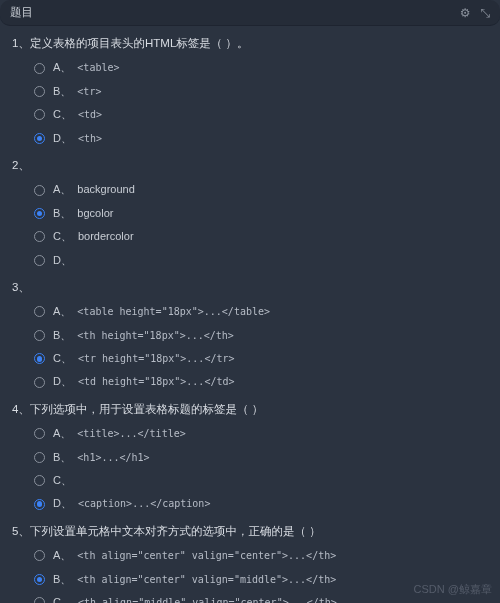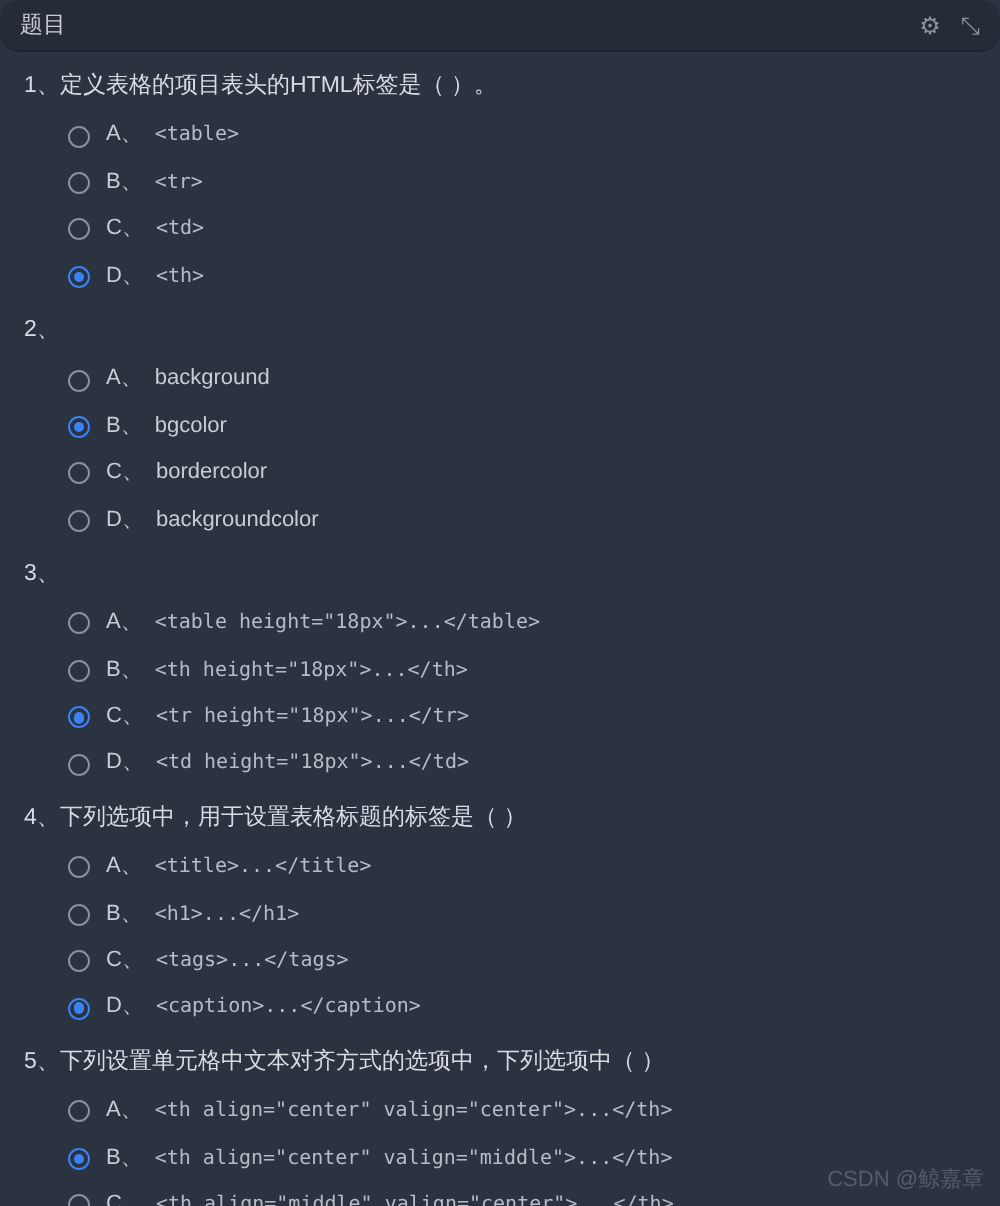--- a/index.html
+++ b/index.html
@@ -139,21 +139,20 @@
           <span class="radio"></span>
           <span class="opt-label">
             <span class="opt-letter">C、</span>
             <span class="opt-text">bordercolor</span>
           </span>
         </div>
         <div class="option">
           <span class="radio"></span>
           <span class="opt-label">
             <span class="opt-letter">D、</span>
-            <span class="opt-text">backgroundcolor</span>
           </span>
         </div>
       </div>
     </div>
     <div class="question">
       <div class="q-stem">
         <span class="q-num">3、</span>
       </div>
       <div class="options">
         <div class="option">
@@ -203,36 +202,35 @@
           <span class="radio"></span>
           <span class="opt-label">
             <span class="opt-letter">B、</span>
             <span class="opt-text code">&lt;h1&gt;...&lt;/h1&gt;</span>
           </span>
         </div>
         <div class="option">
           <span class="radio"></span>
           <span class="opt-label">
             <span class="opt-letter">C、</span>
-            <span class="opt-text code">&lt;tags&gt;...&lt;/tags&gt;</span>
           </span>
         </div>
         <div class="option">
           <span class="radio selected"></span>
           <span class="opt-label">
             <span class="opt-letter">D、</span>
             <span class="opt-text code">&lt;caption&gt;...&lt;/caption&gt;</span>
           </span>
         </div>
       </div>
     </div>
     <div class="question">
       <div class="q-stem">
         <span class="q-num">5、</span>
-        <span>下列设置单元格中文本对齐方式的选项中，下列选项中（   ）</span>
+        <span>下列设置单元格中文本对齐方式的选项中，正确的是（   ）</span>
       </div>
       <div class="options">
         <div class="option">
           <span class="radio"></span>
           <span class="opt-label">
             <span class="opt-letter">A、</span>
             <span class="opt-text code">&lt;th align="center" valign="center"&gt;...&lt;/th&gt;</span>
           </span>
         </div>
         <div class="option">

